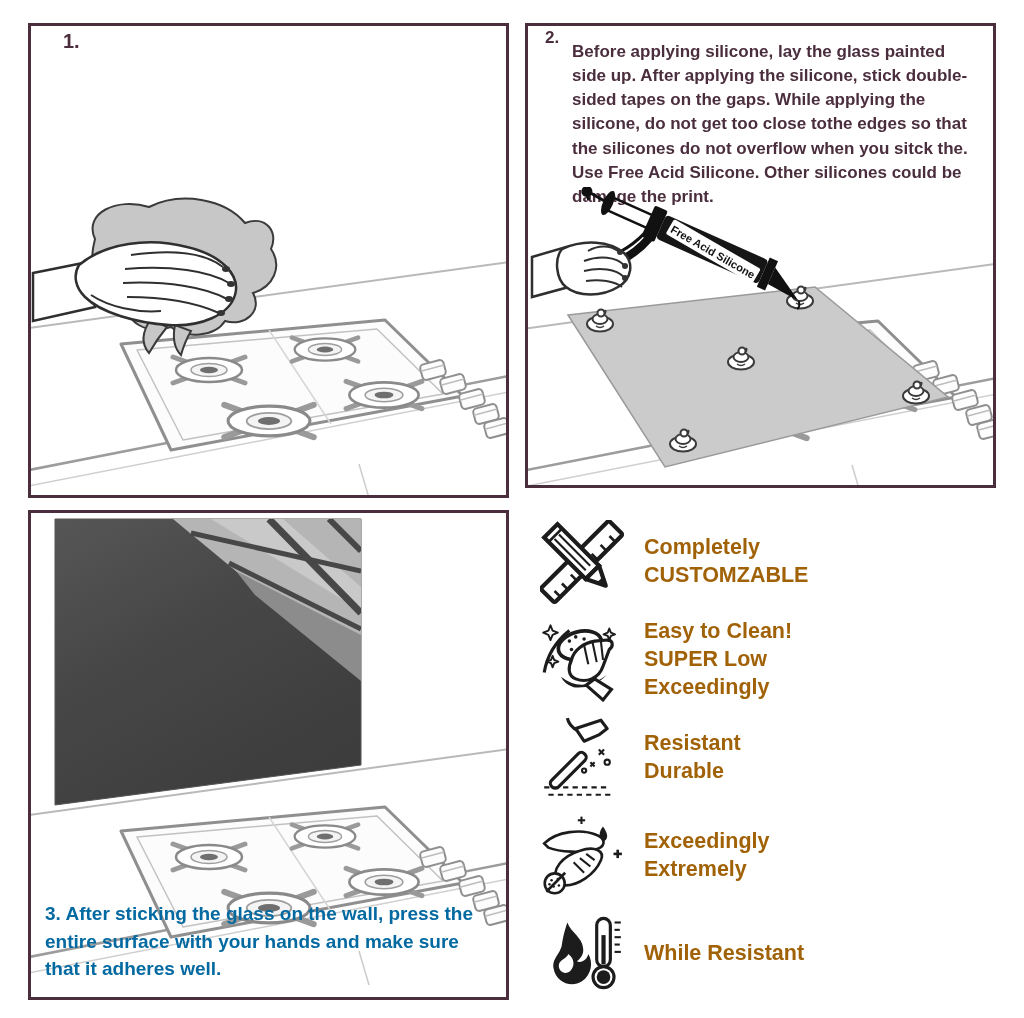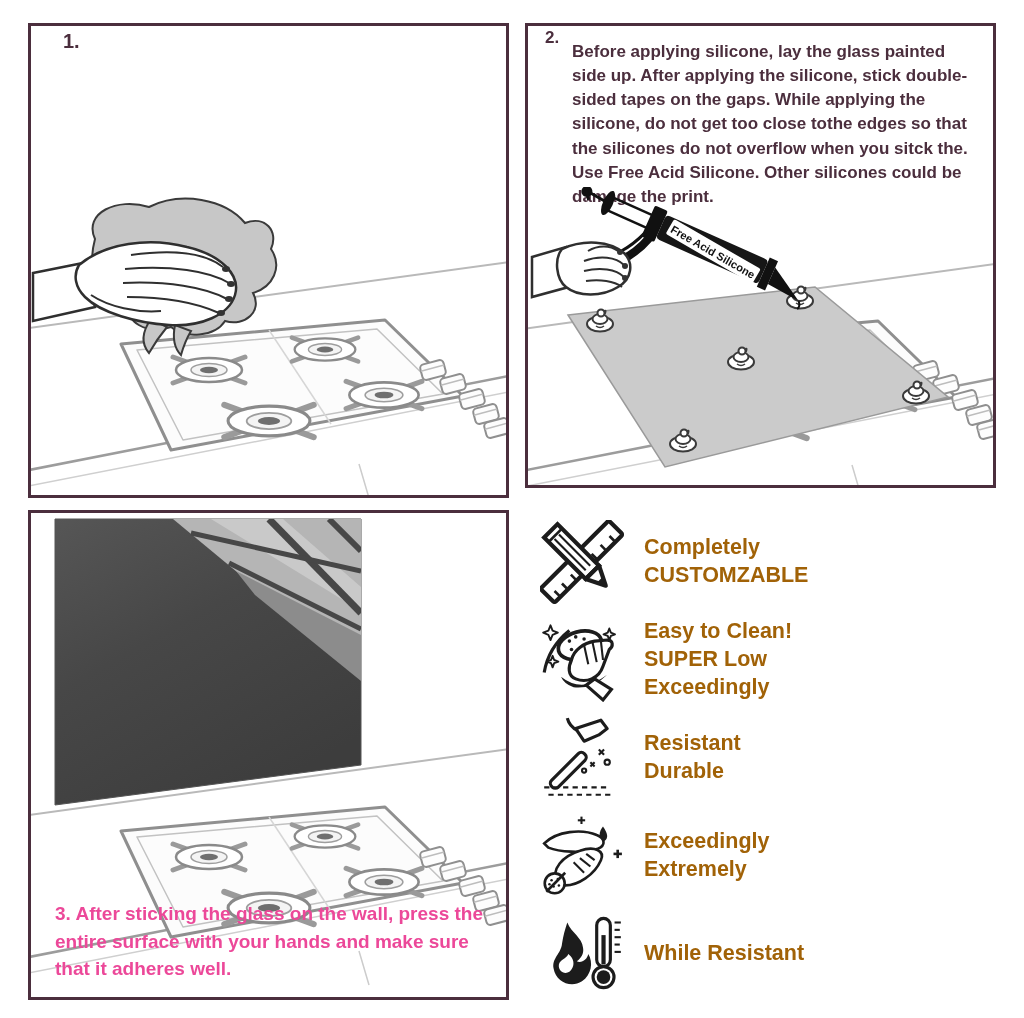--- a/index.html
+++ b/index.html
@@ -9,21 +9,21 @@
   .panel1{left:28px;top:23px;width:481px;height:475px;}
   .panel2{left:525px;top:23px;width:471px;height:465px;}
   .panel3{left:28px;top:510px;width:481px;height:490px;}
   .step{position:relative;color:#4b2e3d;font-weight:bold;}
   .step .num{position:absolute;top:0;}
   .step1{padding:36px 14px 0 62px;font-size:20px;line-height:1.5;}
   .step1 .num{left:32px;}
   .step2{padding:14px 10px 0 44px;font-size:17px;line-height:1.42;}
   .step2 .num{left:17px;}
   .step3text{position:absolute;left:14px;bottom:14px;width:452px;
-             color:#ec4899;font-weight:bold;font-size:19px;line-height:1.45;margin-left:10px;}
+             color:#0369a1;font-weight:bold;font-size:19px;line-height:1.45;}
   .illus{position:absolute;left:0;bottom:0;display:block;}
   .illus3{position:absolute;left:0;top:0;display:block;}
   .features{position:absolute;left:540px;top:520px;width:470px;}
   .feature{display:flex;align-items:center;margin-bottom:14px;}
   .feature-icon{width:84px;height:84px;flex:none;margin-right:20px;}
   .feature-label{font-size:21.5px;font-weight:bold;color:#a16207;
                  line-height:1.3;white-space:pre-line;}
   svg{display:block;}
   use{overflow:visible;}
 </style>

